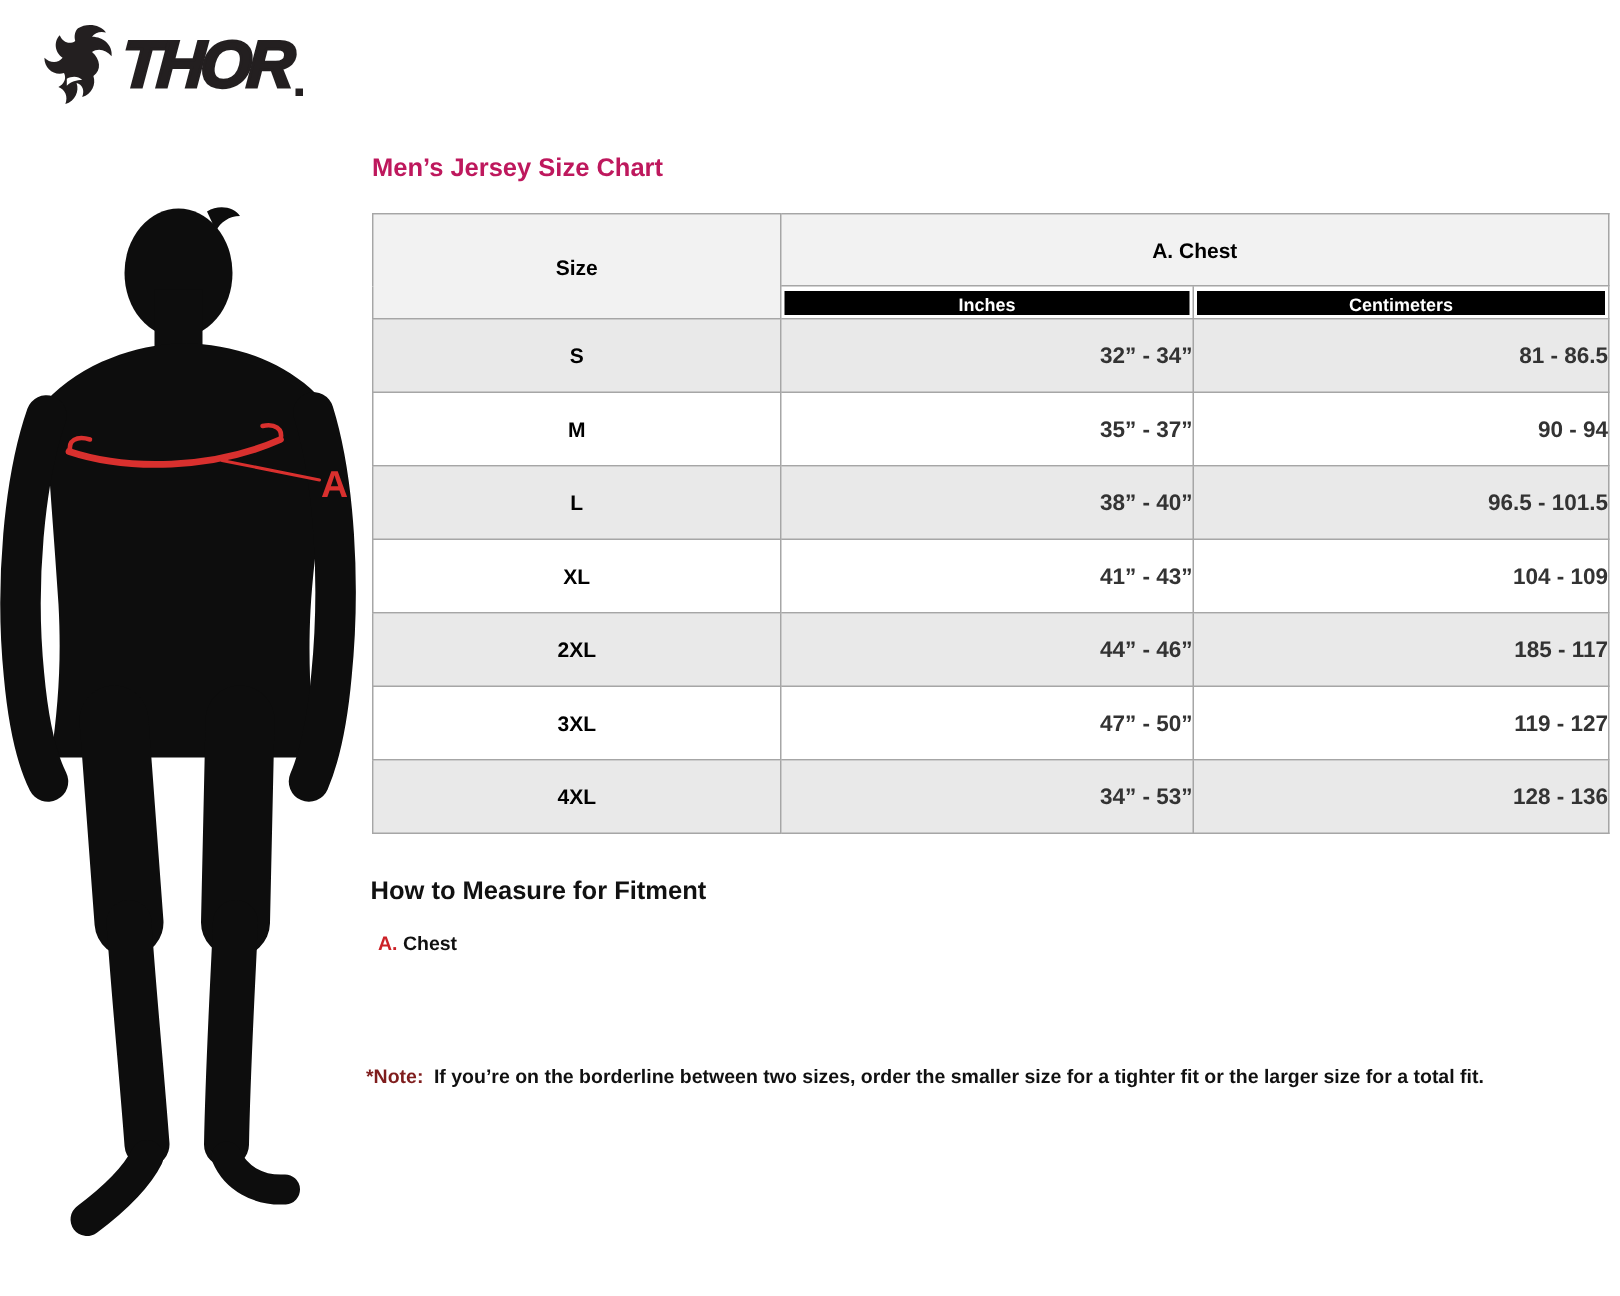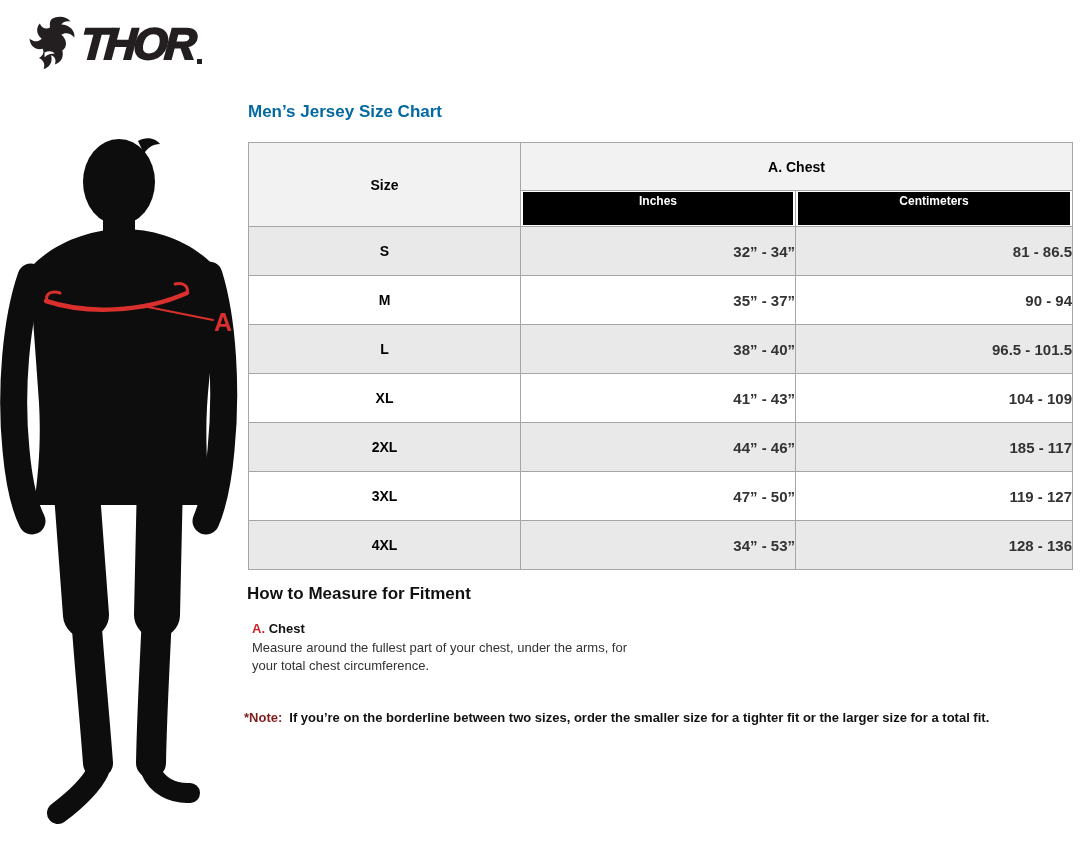--- a/index.html
+++ b/index.html
@@ -22,21 +22,21 @@
     line-height: 60px; margin-left: 1px;
   }
   .logo-dot { width: 5px; height: 5px; background: #231f20; align-self: flex-end; margin: 0 0 12px 3px; }
 
   
   .figure { position: absolute; left: 0; top: 135px; width: 245px; height: 710px; }
 
   
   .page-title {
     position: absolute; left: 248px; top: 102px;
-    font-size: 17px; font-weight: bold; color: #0369a1; margin: 0;
+    font-size: 17px; font-weight: bold; color: #be185d; margin: 0;
   }
   .how-heading {
     position: absolute; left: 247px; top: 584px;
     font-size: 17px; font-weight: bold; color: #111; margin: 0;
   }
   .measure-item { position: absolute; left: 252px; top: 621px; width: 400px; }
   .item-head { font-size: 13px; font-weight: bold; color: #111; }
   .red-letter { color: #cc2127; }
   .item-desc { margin: 3px 0 0 0; font-size: 13px; color: #333; line-height: 1.4; width: 392px; }
   .note {
@@ -53,21 +53,21 @@
   .size-chart th, .size-chart td {
     border: 1px solid #a6a6a6;
     text-align: center; vertical-align: middle; padding: 0;
   }
   .size-head { background: #f2f2f2; font-size: 14px; font-weight: bold; color: #000; }
   .group-head { background: #f2f2f2; font-size: 14px; font-weight: bold; color: #000; height: 47px; }
   .unit-row th { background: #ffffff; height: 21px; }
   .black-bar {
     background: #000000; color: #ffffff;
     font-weight: bold; font-size: 12px;
-    height: 33px; line-height: 19px; margin: 1px 2px;
+    height: 16px; line-height: 19px; margin: 1px 2px;
   }
   .size-chart tbody tr { height: 49px; background: #ffffff; }
   .size-chart tbody tr:nth-child(odd) { background: #e9e9e9; }
   .size-chart tbody th { font-size: 14px; font-weight: bold; color: #000; }
   .size-chart tbody td { font-size: 15px; font-weight: bold; color: #333; text-align: right; }
 </style>
 </head>
 <body>
 
 <div class="logo">
@@ -199,18 +199,17 @@
   </tbody>
 </table>
 
 <h2 class="how-heading">How to Measure for Fitment</h2>
 
 <div class="measure-item">
   <div class="item-head">
     <span class="red-letter">A.</span>
     <span>Chest</span>
   </div>
-  <p class="item-desc">Measure around the fullest part of your chest, under the arms, for your total chest circumference.</p>
 </div>
 
 <p class="note">
   <span class="note-prefix">*Note:</span><span>If you’re on the borderline between two sizes, order the smaller size for a tighter fit or the larger size for a total fit.</span>
 </p>
 
 </body></html>

